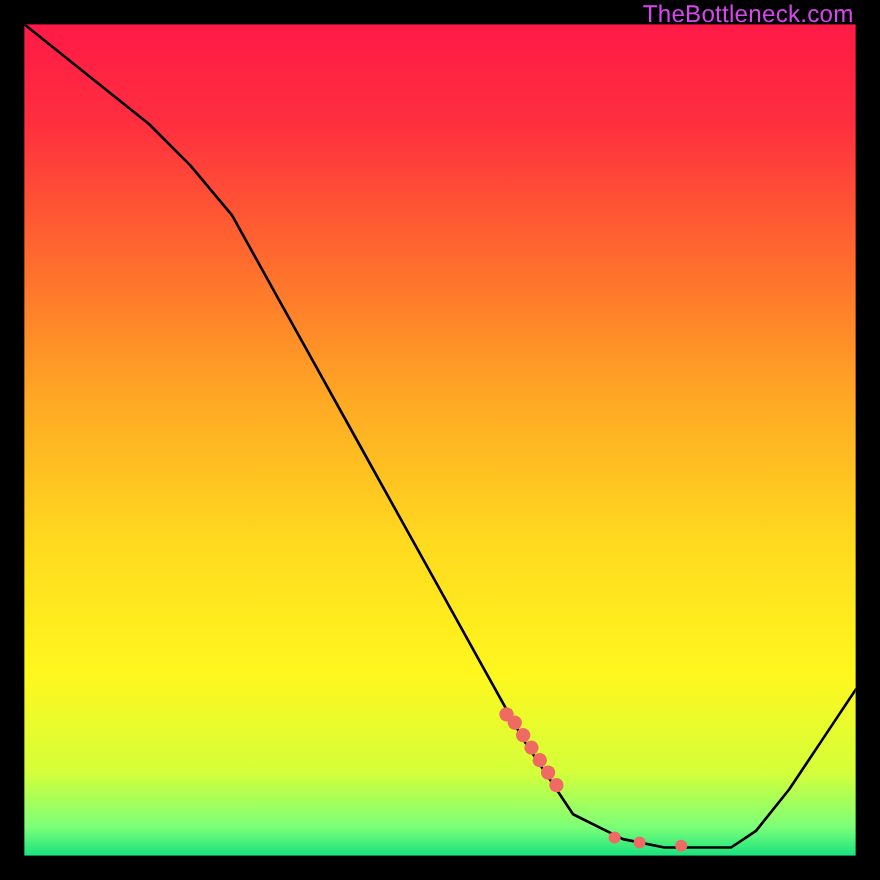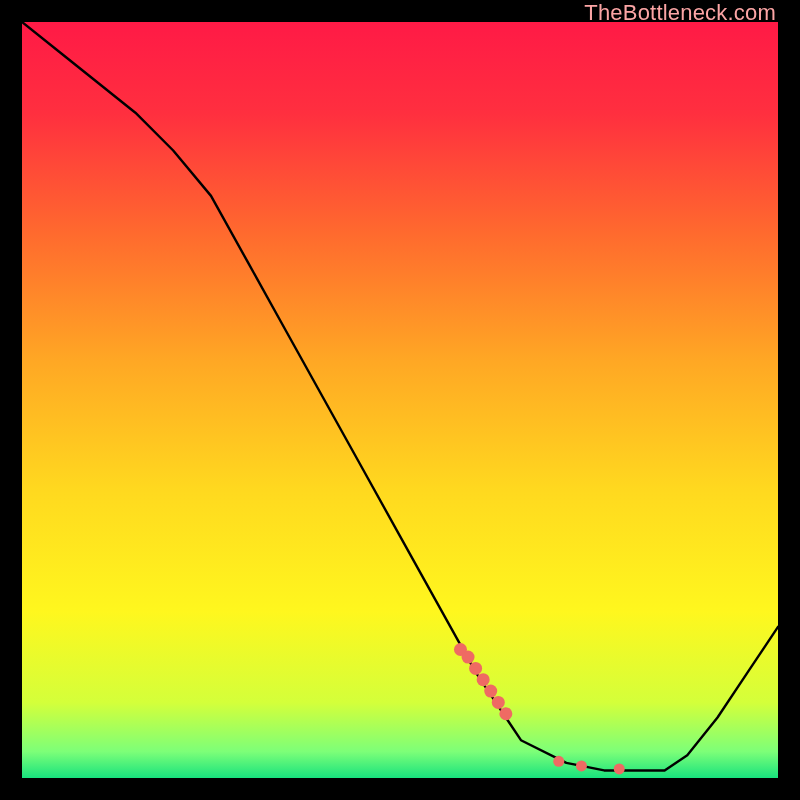--- a/index.html
+++ b/index.html
@@ -23,21 +23,21 @@
     position: absolute;
     left: 0;
     top: 0;
     width: 756px;
     height: 756px;
   }
   .watermark {
     position: absolute;
     top: 0px;
     right: 24px;
-    color: #fca5a5;
+    color: #d946ef;
     font-size: 22px;
     font-weight: 500;
     letter-spacing: 0.2px;
   }
 </style>
 </head>
 <body>
 
 <div class="watermark">TheBottleneck.com</div>
 

